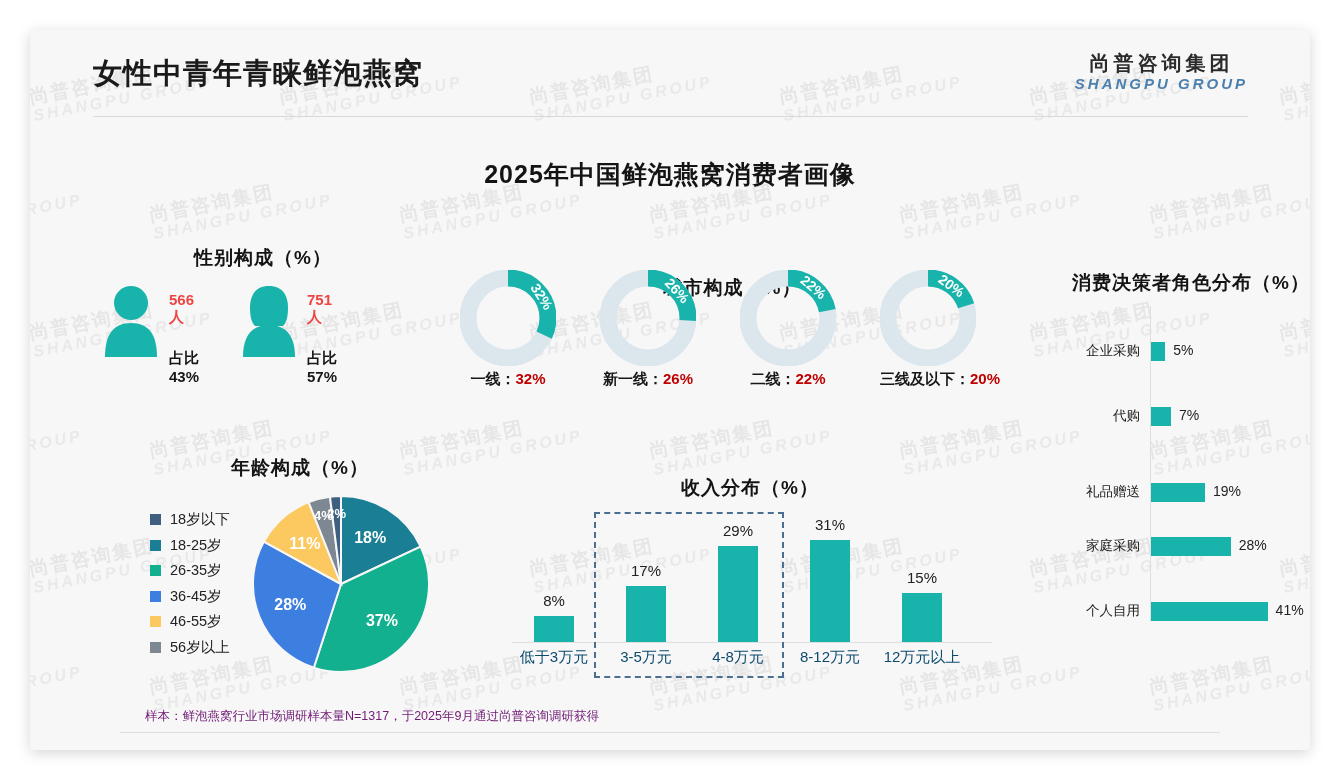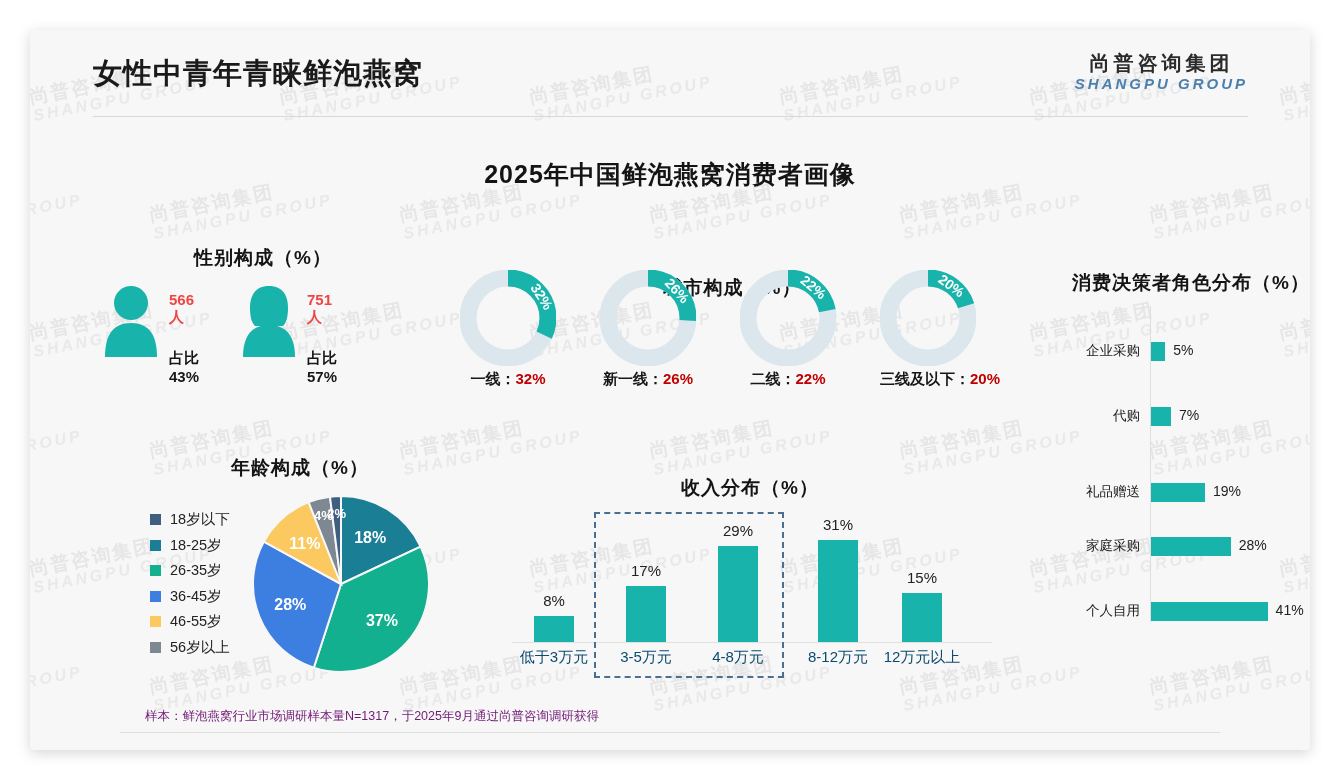--- a/index.html
+++ b/index.html
@@ -354,25 +354,25 @@
       <div class="inc-col" style="left: 102px;">
         <div class="inc-val">17%</div>
         <div class="inc-bar" style="height:56px;background:#18b3aa"></div>
       </div>
       <div class="inc-cat" style="left: 102px;">3-5万元</div>
       <div class="inc-col" style="left: 194px;">
         <div class="inc-val">29%</div>
         <div class="inc-bar" style="height:95.52941176470588px;background:#18b3aa"></div>
       </div>
       <div class="inc-cat" style="left: 194px;">4-8万元</div>
-      <div class="inc-col" style="left: 294px;">
+      <div class="inc-col" style="left: 286px;">
         <div class="inc-val">31%</div>
         <div class="inc-bar" style="height:102.11764705882352px;background:#18b3aa"></div>
       </div>
-      <div class="inc-cat" style="left: 280px; text-align: right;">8-12万元</div>
+      <div class="inc-cat" style="left: 286px;">8-12万元</div>
       <div class="inc-col" style="left: 378px;">
         <div class="inc-val">15%</div>
         <div class="inc-bar" style="height:49.41176470588235px;background:#18b3aa"></div>
       </div>
       <div class="inc-cat" style="left: 378px;">12万元以上</div>
       <div class="inc-box" style="left: 94px; top: 12px; width: 186px; height: 162px; border-color: rgb(74, 111, 145);"></div>
     </div>
 
   <div class="sec-title" style="left:1000px;top:240px;width:280px;text-align:right;">消费决策者角色分布（%）</div>
   <div class="roles" id="roles">

